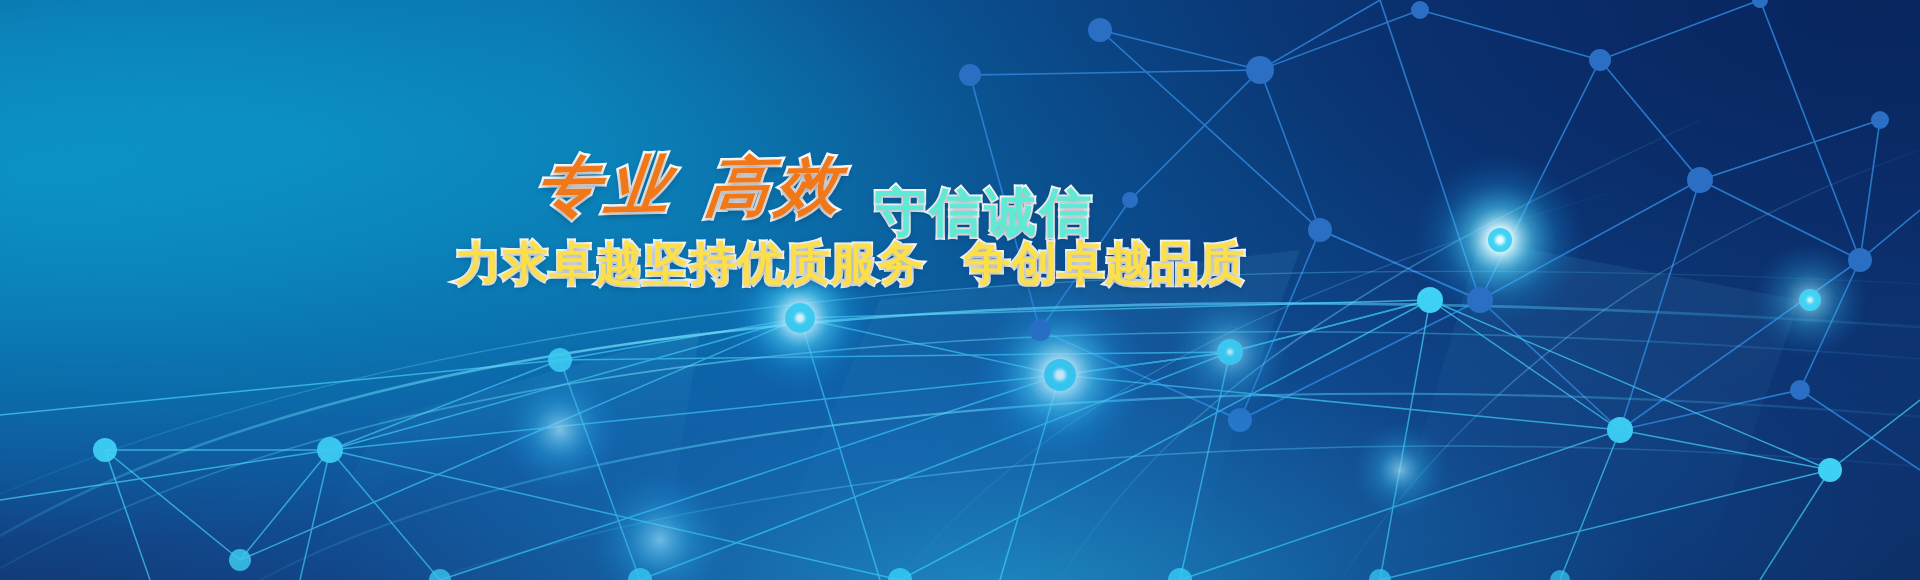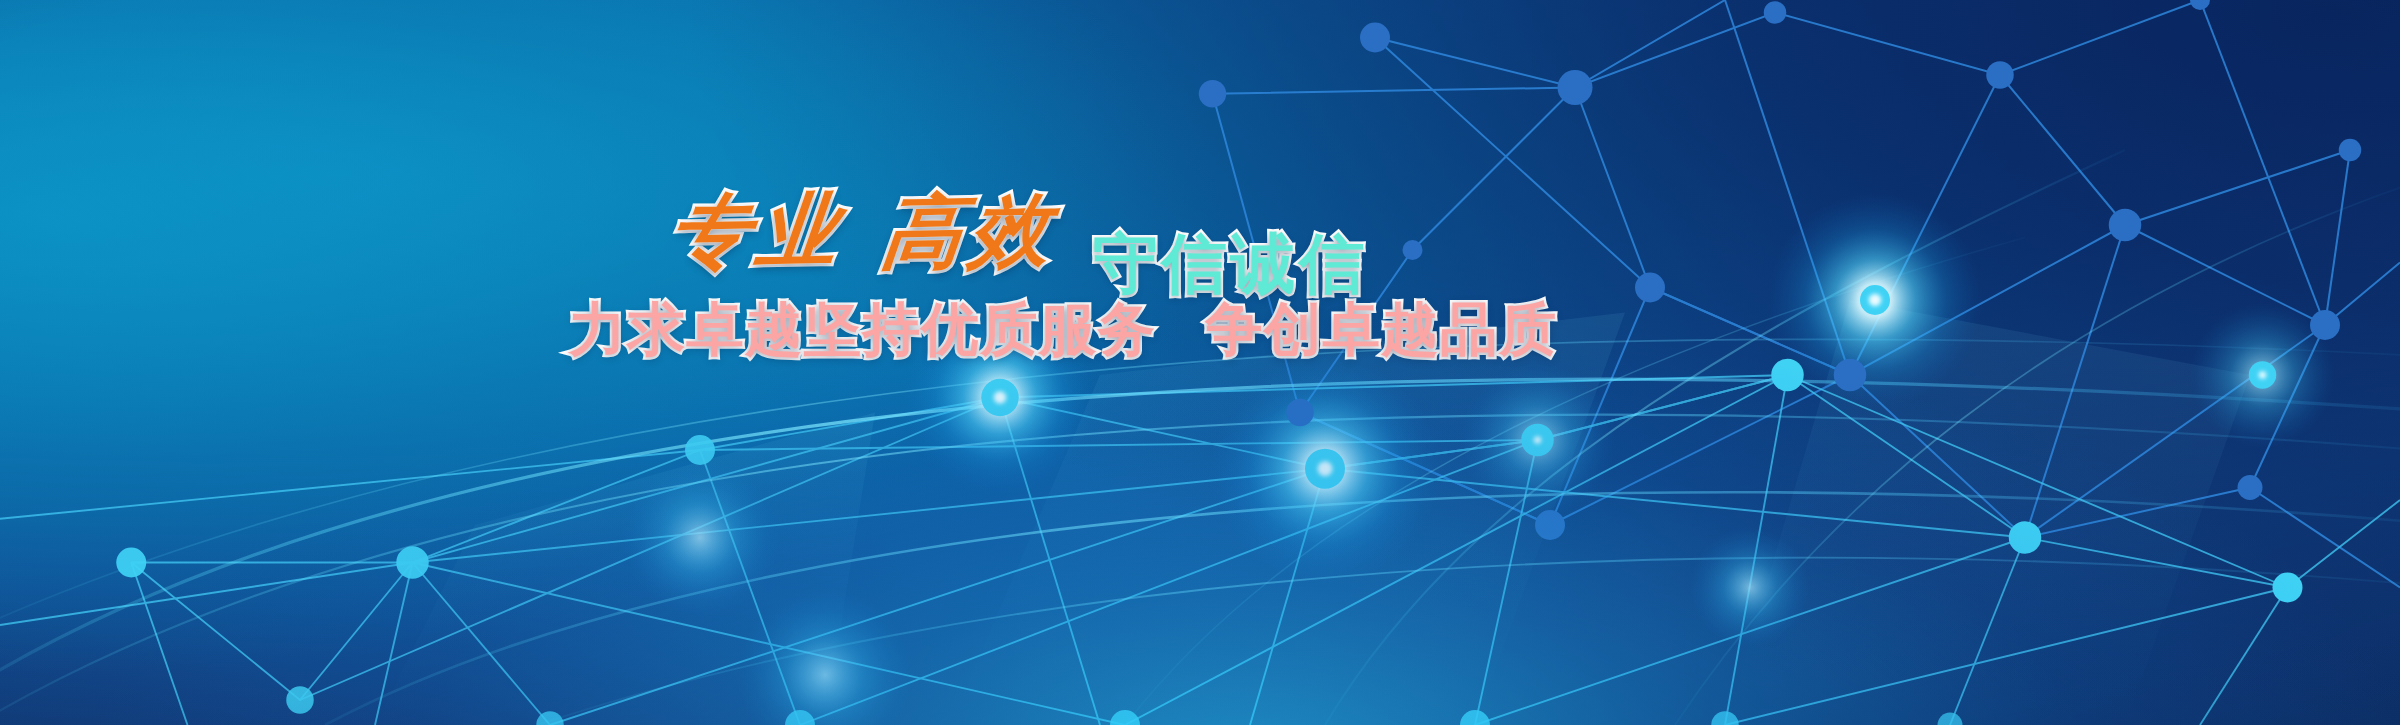--- a/index.html
+++ b/index.html
@@ -92,21 +92,21 @@
   }
 
   #line-secondary{
     white-space:nowrap;
     line-height:1;
     margin:0;
     font-family:"DejaVu Sans","Liberation Sans",sans-serif;
     font-size:46px;
     font-weight:bold;
     letter-spacing:1px;
-    color:#fca5a5;
+    color:#fde047;
     -webkit-text-stroke:4px #ffffff;
     paint-order:stroke fill;
     text-shadow:0 2px 7px rgba(4,30,66,.42);
   }
   #line-secondary .seg + .seg{margin-left:22px;}
 </style>
 </head>
 <body>
 
 <div id="banner">

